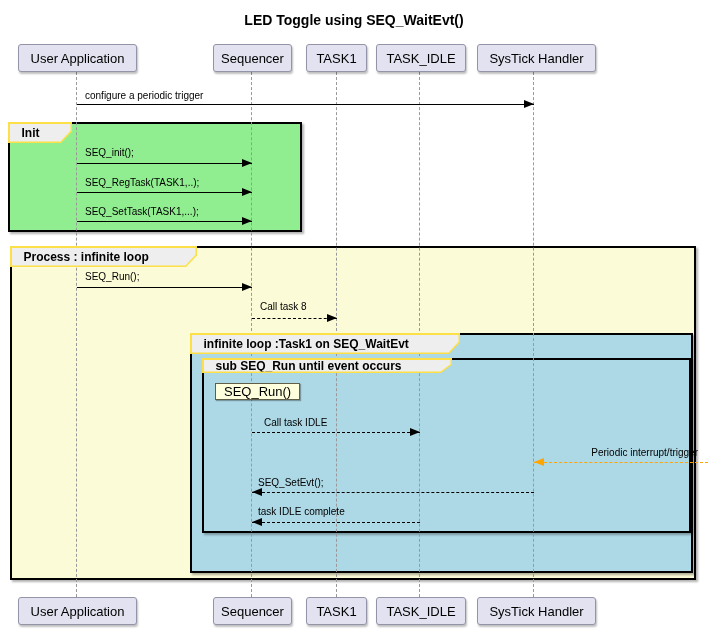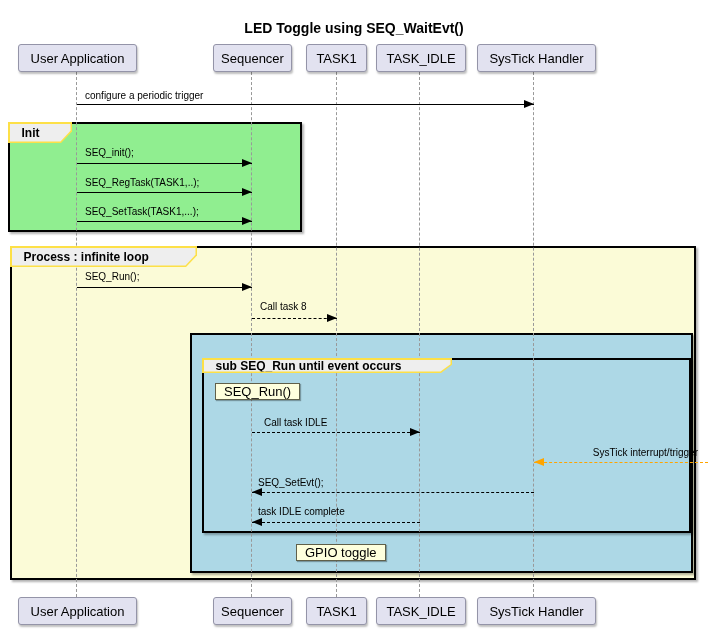--- a/index.html
+++ b/index.html
@@ -1,18 +1,18 @@
 <!DOCTYPE html>
 <html><head>
 <meta charset="utf-8">
 <style>
   html,body{margin:0;padding:0;background:#fff;}
   .canvas{position:relative;width:708px;height:633px;background:#ffffff;
           font-family:"Liberation Sans",sans-serif;color:#000;overflow:hidden;}
-  .title{position:absolute;top:20px;left:0;width:708px;text-align:center;
+  .title{position:absolute;top:12px;left:0;width:708px;text-align:center;
          font-weight:bold;font-size:14px;z-index:4;}
   .lifeline{position:absolute;top:72px;height:525px;width:0;
             border-left:1px dashed #999;z-index:1;}
   .group{position:absolute;border:2px solid #000;box-sizing:border-box;
          box-shadow:2px 2px 2px rgba(0,0,0,0.3);z-index:0;}
   .g-green{background:#90EE90;}
   .g-yellow{background:#FBFBD7;}
   .g-blue{background:#ADD8E6;}
   .tab{position:absolute;z-index:3;background:#fde047;
        clip-path:polygon(0 0,100% 0,100% 45%,calc(100% - 11px) 100%,0 100%);}
@@ -54,20 +54,23 @@
   <div class="group g-green" style="left:8px;top:122px;width:294px;height:110px"></div>
   <div class="group g-yellow" style="left:10px;top:246px;width:686px;height:334px"></div>
   <div class="group g-blue" style="left:190px;top:333px;width:503px;height:240px"></div>
   <div class="group g-blue" style="left:202px;top:358px;width:489px;height:175px"></div>
 
   <div class="tab" style="left:8px;top:122px;width:64px;height:21px">
     <div class="tab-inner">Init</div>
   </div>
   <div class="tab" style="left:10px;top:246px;width:187px;height:21px">
     <div class="tab-inner">Process : infinite loop</div>
+  </div>
+  <div class="tab" style="left:190px;top:333px;width:270px;height:21px">
+    <div class="tab-inner">infinite loop :Task1 on SEQ_WaitEvt</div>
   </div>
   <div class="tab" style="left:202px;top:358px;width:250px;height:15px">
     <div class="tab-inner">sub SEQ_Run until event occurs</div>
   </div>
 
   <div class="pbox" style="left:18px;top:44px;width:119px">User Application</div>
   <div class="pbox" style="left:213px;top:44px;width:79px">Sequencer</div>
   <div class="pbox" style="left:306px;top:44px;width:61px">TASK1</div>
   <div class="pbox" style="left:376px;top:44px;width:90px">TASK_IDLE</div>
   <div class="pbox" style="left:477px;top:44px;width:119px">SysTick Handler</div>
@@ -114,33 +117,32 @@
     <div class="ah ah-r" style="left:327px;top:314px"></div>
   </div>
 
   <div>
     <span class="mlabel" style="left:264px;top:417px">Call task IDLE</span>
     <div class="mline dash" style="left:252px;top:432px;width:168px"></div>
     <div class="ah ah-r" style="left:410px;top:428px"></div>
   </div>
 
   <div>
-    <span class="mlabel" style="left:540px;top:447px;width:158px;text-align:right">SysTick interrupt/trigger</span>
+    <span class="mlabel" style="left:540px;top:447px;width:158px;text-align:right">Periodic interrupt/trigger</span>
     <div class="mline dash orange-line" style="left:534px;top:462px;width:174px"></div>
     <div class="ah ah-l ah-orange" style="left:534px;top:458px"></div>
   </div>
 
   <div>
     <span class="mlabel" style="left:258px;top:477px">SEQ_SetEvt();</span>
     <div class="mline dash" style="left:252px;top:492px;width:282px"></div>
     <div class="ah ah-l" style="left:252px;top:488px"></div>
   </div>
 
   <div>
     <span class="mlabel" style="left:258px;top:506px">task IDLE complete</span>
     <div class="mline dash" style="left:252px;top:522px;width:168px"></div>
     <div class="ah ah-l" style="left:252px;top:518px"></div>
   </div>
 
   <div class="note" style="left:215px;top:383px">SEQ_Run()</div>
-  <div class="note" style="left:296px;top:544px">GPIO toggle</div>
 
 </div>
 
 </body></html>

